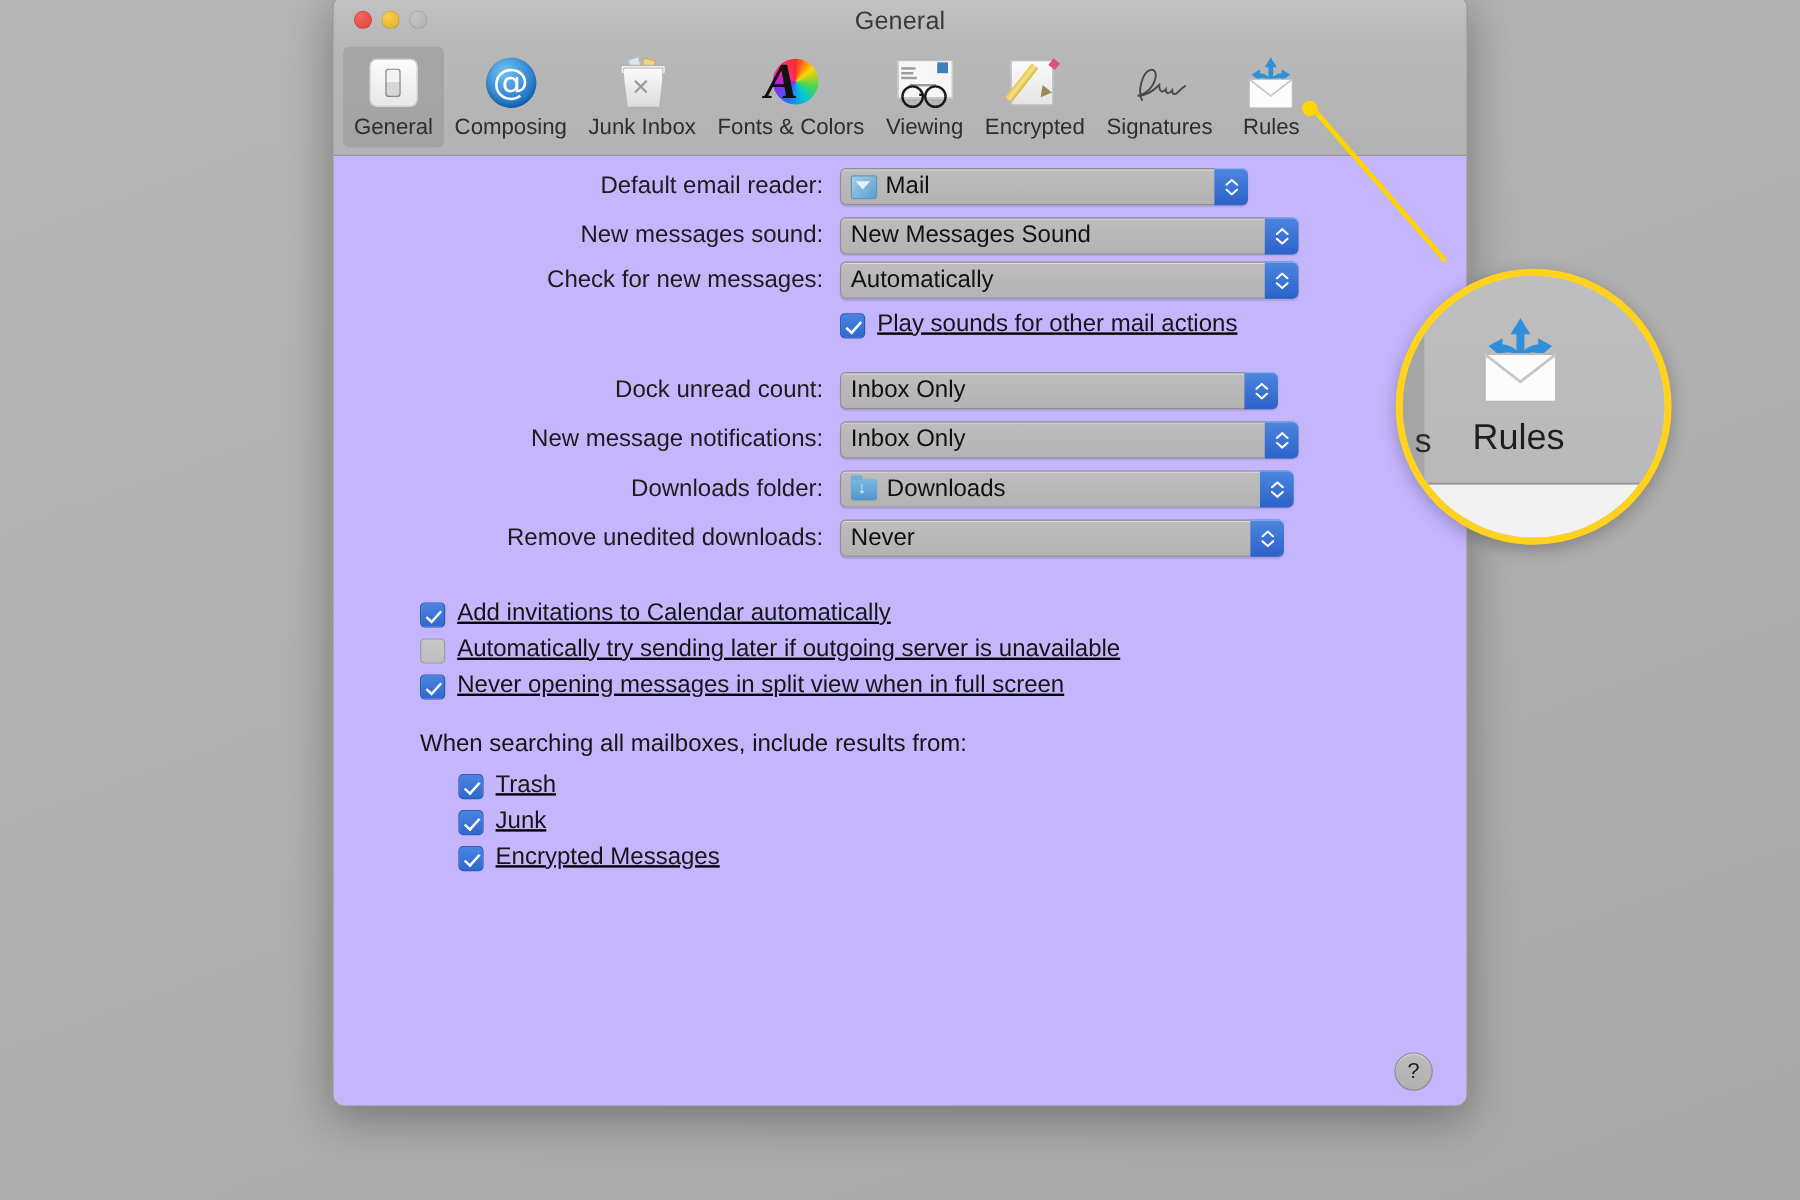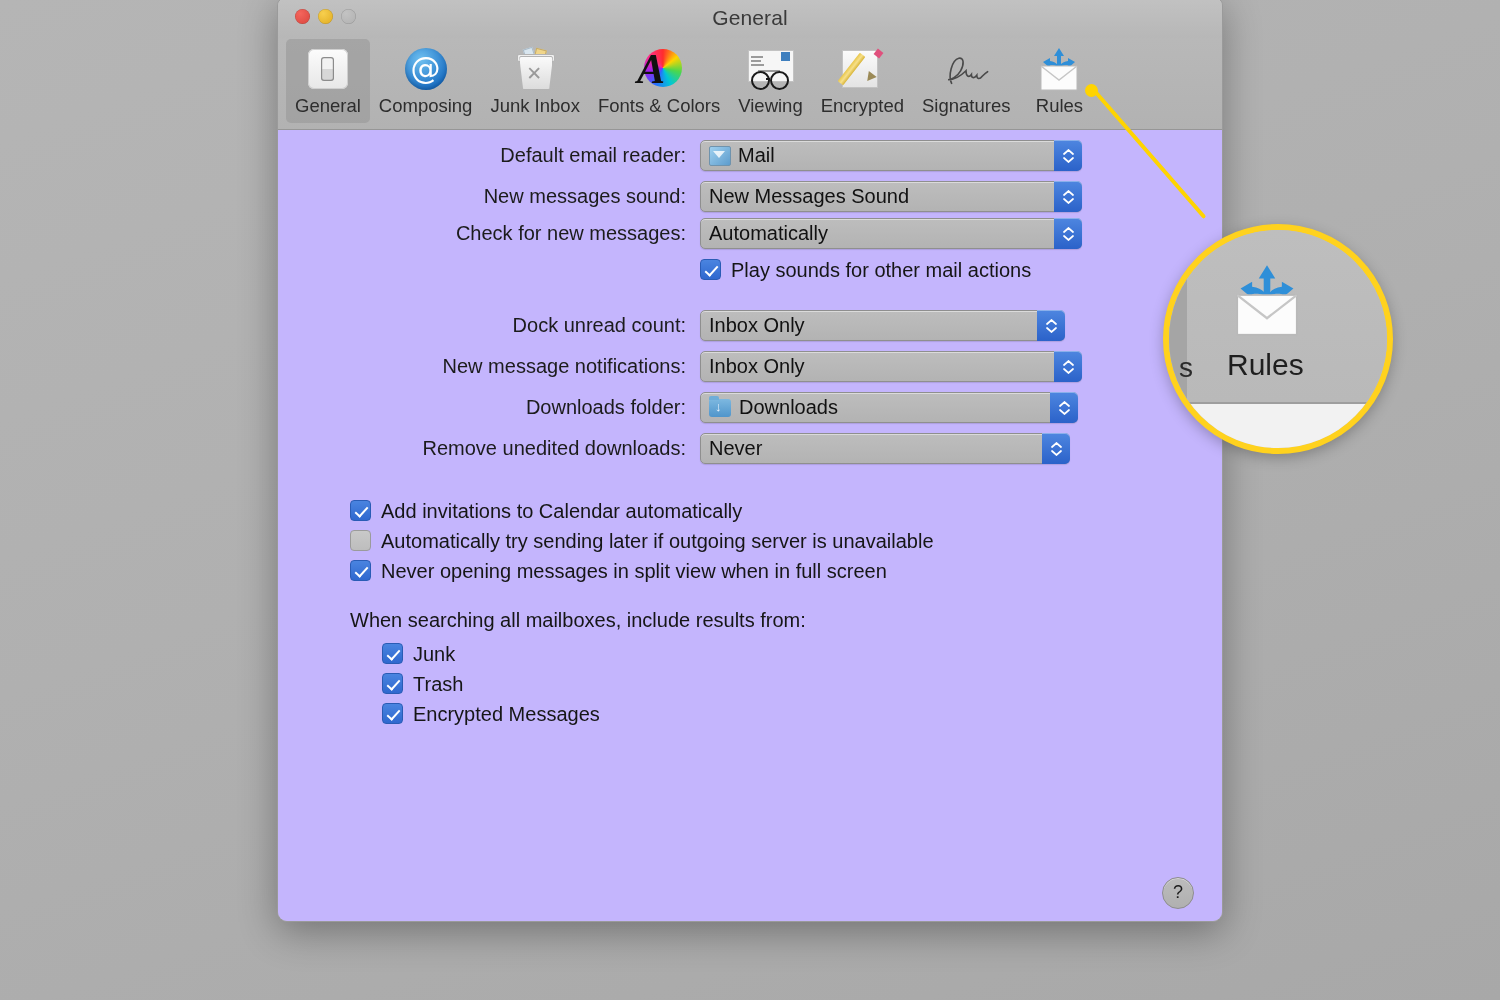--- a/index.html
+++ b/index.html
@@ -258,22 +258,23 @@
     background:#6fadd8; border-radius:2px 2px 0 0;
   }
   .mini-folder:after {
     content:"↓"; position:absolute; left:6px; top:-1px;
     font-size:13px; color:#eaf5ff; line-height:17px;
   }
 
   
   .cb-row {
     display: flex;
-    align-items: flex-start;
+    align-items: flex-end;
     margin-bottom: 7px;
+    text-decoration: underline;
   }
   .cbx {
     width: 21px; height: 21px;
     border-radius: 4px;
     flex: 0 0 auto;
     margin-right: 10px;
     box-sizing: border-box;
   }
   .cbx.on {
     background: linear-gradient(to bottom, #4a84e0, #2f68cf);
@@ -473,21 +474,21 @@
         </svg>
       </div>
       <div class="tlabel">Rules</div>
     </div>
   </div>
 
   <div class="content">
 
     <div class="row">
       <div class="lbl">Default email reader:</div>
-      <div class="popup" style="width:382px">
+      <div class="popup" style="width:340px">
         <span class="mini-mail"></span>
         <span class="pval">Mail</span>
         <span class="stepper">
           <svg class="chev" viewBox="0 0 11 6">
               <path d="M1 5 L5.5 1 L10 5" fill="none" stroke="#fff" stroke-width="1.7" stroke-linecap="round"></path>
             </svg>
           <svg class="chev" viewBox="0 0 11 6">
               <path d="M1 1 L5.5 5 L10 1" fill="none" stroke="#fff" stroke-width="1.7" stroke-linecap="round"></path>
             </svg>
         </span>
@@ -607,25 +608,25 @@
       <div class="cb-row">
         <span class="cbx on"></span>
         <span class="cb-text">Never opening messages in split view when in full screen</span>
       </div>
 
       <div class="section-note">When searching all mailboxes, include results from:</div>
 
       <div style="margin-left:32px">
         <div class="cb-row">
           <span class="cbx on"></span>
-          <span class="cb-text">Junk</span>
+          <span class="cb-text">Trash</span>
         </div>
         <div class="cb-row">
           <span class="cbx on"></span>
-          <span class="cb-text">Trash</span>
+          <span class="cb-text">Junk</span>
         </div>
         <div class="cb-row">
           <span class="cbx on"></span>
           <span class="cb-text">Encrypted Messages</span>
         </div>
       </div>
     </div>
 
     <div class="help-btn">?</div>
   </div>

